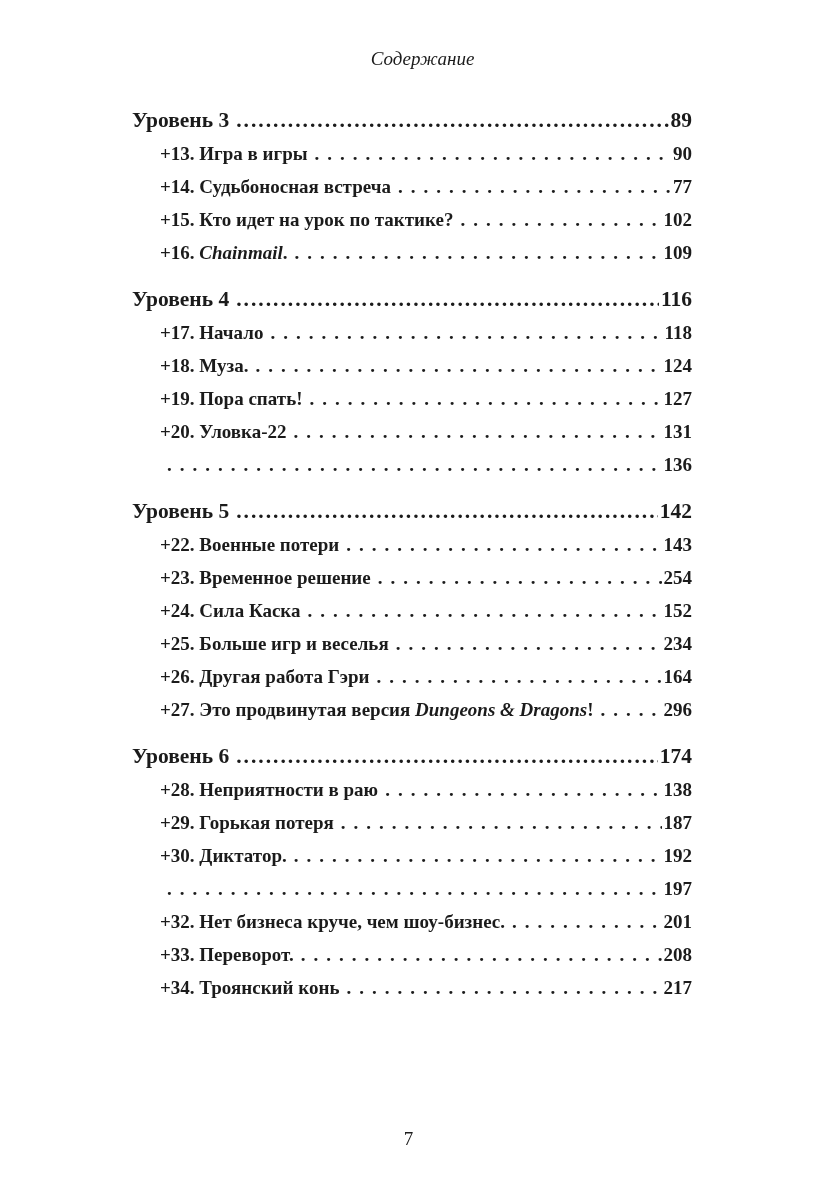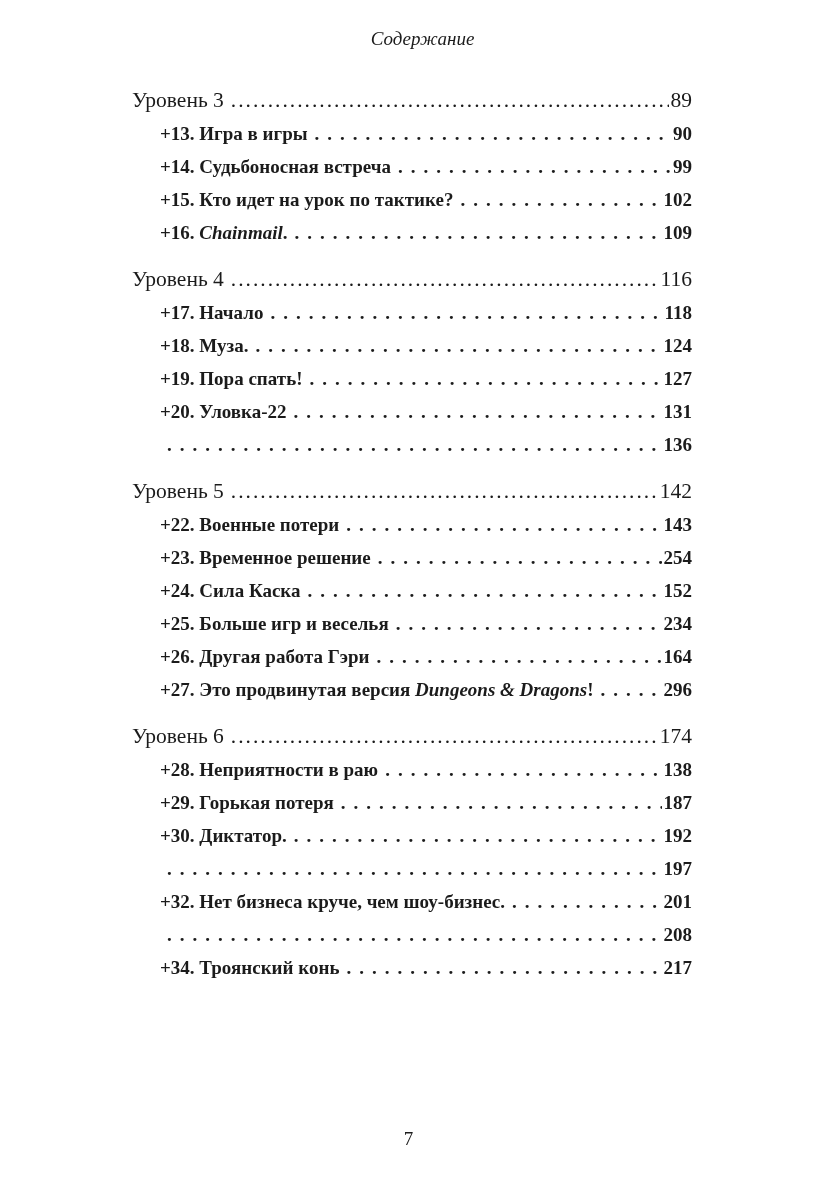--- a/index.html
+++ b/index.html
@@ -2,33 +2,33 @@
 <html><head>
 <meta charset="utf-8">
 <style>
   html,body{margin:0;padding:0;background:#ffffff;}
   .page{
     width:817px;height:1200px;margin:0 auto;position:relative;
     background:#ffffff;color:#1b1b1b;overflow:hidden;
     font-family:"Liberation Serif","DejaVu Serif",serif;
   }
   .header{
-    padding-top:28px;text-align:center;font-style:italic;font-size:19px;margin-left:28px;
+    padding-top:48px;text-align:center;font-style:italic;font-size:19px;margin-left:28px;
   }
   .toc{margin:34px 0 0 132px;width:560px;}
   .row{display:flex;align-items:baseline;line-height:33px;white-space:nowrap;}
   .row .t{flex:0 0 auto;}
   .leader{
     flex:1 1 auto;overflow:hidden;white-space:nowrap;
     margin:0 2px 0 7px;
   }
   .dense{letter-spacing:2px;}
   .spaced{letter-spacing:8px;}
   .pg{flex:0 0 auto;text-align:right;}
-  .heading{font-weight:normal;font-size:21.5px;margin-top:14px;}
+  .heading{font-weight:bold;font-size:21.5px;margin-top:14px;}
   .entry{font-size:19px;padding-left:28px;font-weight:bold;}
   .folio{
     position:absolute;bottom:50px;left:0;width:100%;
     text-align:center;font-size:19px;
   }
 </style>
 </head>
 <body>
 
 <div class="page">
@@ -40,21 +40,21 @@
         <span class="pg">89</span>
       </div>
       <div class="row entry">
         <span class="t">+13. Игра в игры</span>
         <span class="leader spaced">............................................................................................................................................................................................................................................................................................................</span>
         <span class="pg">90</span>
       </div>
       <div class="row entry">
         <span class="t">+14. Судьбоносная встреча</span>
         <span class="leader spaced">............................................................................................................................................................................................................................................................................................................</span>
-        <span class="pg">99</span>
+        <span class="pg">77</span>
       </div>
       <div class="row entry">
         <span class="t">+15. Кто идет на урок по тактике?</span>
         <span class="leader spaced">............................................................................................................................................................................................................................................................................................................</span>
         <span class="pg">102</span>
       </div>
       <div class="row entry">
         <span class="t">+16. <i>Chainmail</i>.</span>
         <span class="leader spaced">............................................................................................................................................................................................................................................................................................................</span>
         <span class="pg">109</span>
@@ -146,20 +146,21 @@
       <div class="row entry">
         <span class="leader spaced">............................................................................................................................................................................................................................................................................................................</span>
         <span class="pg">197</span>
       </div>
       <div class="row entry">
         <span class="t">+32. Нет бизнеса круче, чем шоу-бизнес.</span>
         <span class="leader spaced">............................................................................................................................................................................................................................................................................................................</span>
         <span class="pg">201</span>
       </div>
       <div class="row entry">
+        <span class="t">+33. Переворот.</span>
         <span class="leader spaced">............................................................................................................................................................................................................................................................................................................</span>
         <span class="pg">208</span>
       </div>
       <div class="row entry">
         <span class="t">+34. Троянский конь</span>
         <span class="leader spaced">............................................................................................................................................................................................................................................................................................................</span>
         <span class="pg">217</span>
       </div>
     </div>
   <div class="folio">7</div>

